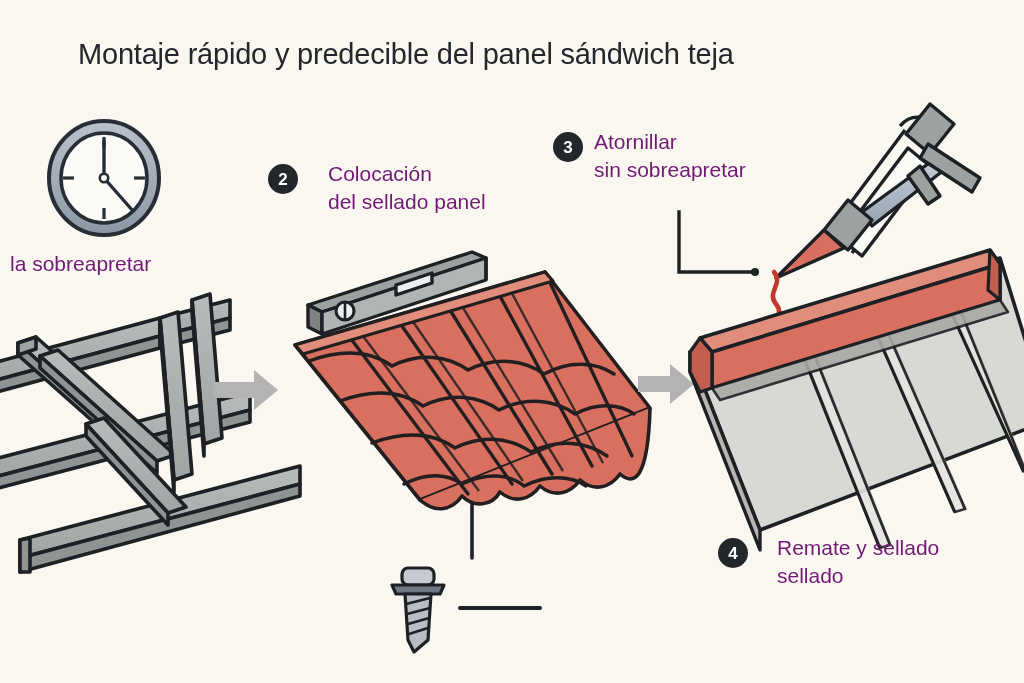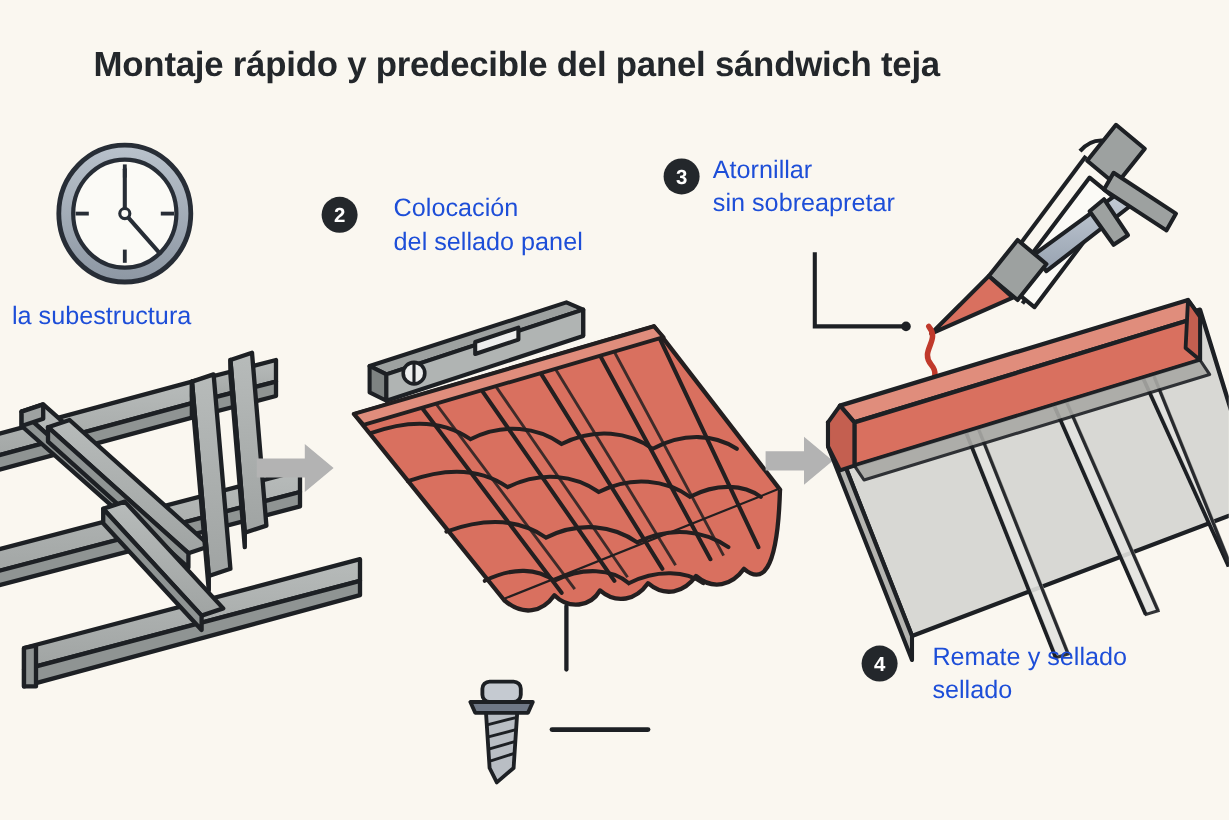--- a/index.html
+++ b/index.html
@@ -12,31 +12,31 @@
     position:relative;
     color:#1d2024;
   }
   #stage{position:absolute;left:0;top:0;width:1024px;height:683px;}
   #stage > svg{position:absolute;left:0;top:0;}
 
   .title{
     position:absolute;
     left:78px; top:38px;
     font-size:29px;
-    font-weight:bold;
+    font-weight:normal;
     letter-spacing:-0.2px;
     color:#23272b;
     white-space:nowrap;
   }
 
   .steplabel{position:absolute;}
   .steplabel .txt{
     font-size:21px;
     line-height:28px;
-    color:#1d4ed8;
+    color:#701a75;
     white-space:nowrap;
   }
   .badge{
     position:absolute;
     width:30px;height:30px;
     border-radius:50%;
     background:#23272b;
     color:#ffffff;
     font-size:17px;
     font-weight:bold;
@@ -263,21 +263,21 @@
 
     <g>
       <line x1="472" y1="505" x2="472" y2="558" stroke="#1d2024" stroke-width="3.6" stroke-linecap="round"></line>
       <line x1="460" y1="608" x2="540" y2="608" stroke="#1d2024" stroke-width="4" stroke-linecap="round"></line>
     </g>
   </svg>
 
   <div class="title">Montaje rápido y predecible del panel sándwich teja</div>
 
   <div class="steplabel" id="label-1">
-    <div class="txt">la subestructura</div>
+    <div class="txt">la sobreapretar</div>
   </div>
 
   <div class="badge" id="badge-2">2</div>
   <div class="steplabel" id="label-2">
     <div class="txt">Colocación</div>
     <div class="txt">del sellado panel</div>
   </div>
 
   <div class="badge" id="badge-3">3</div>
   <div class="steplabel" id="label-3">

